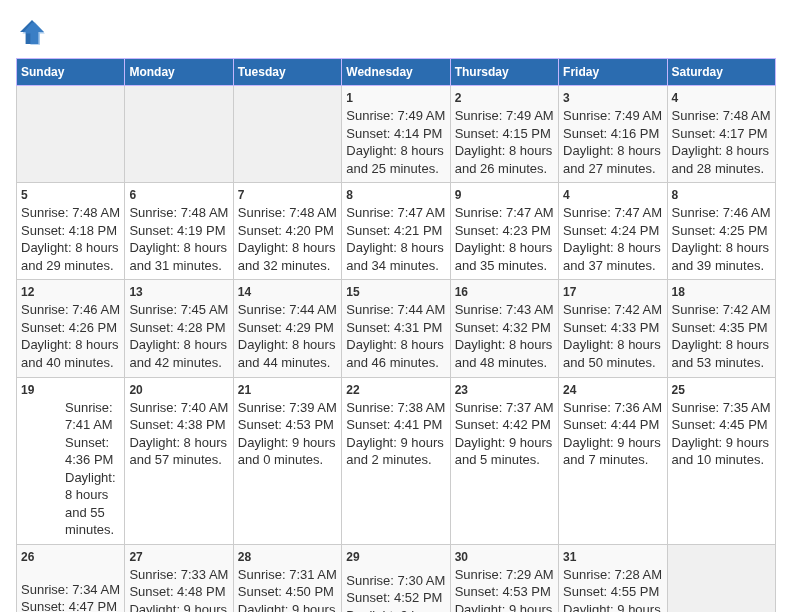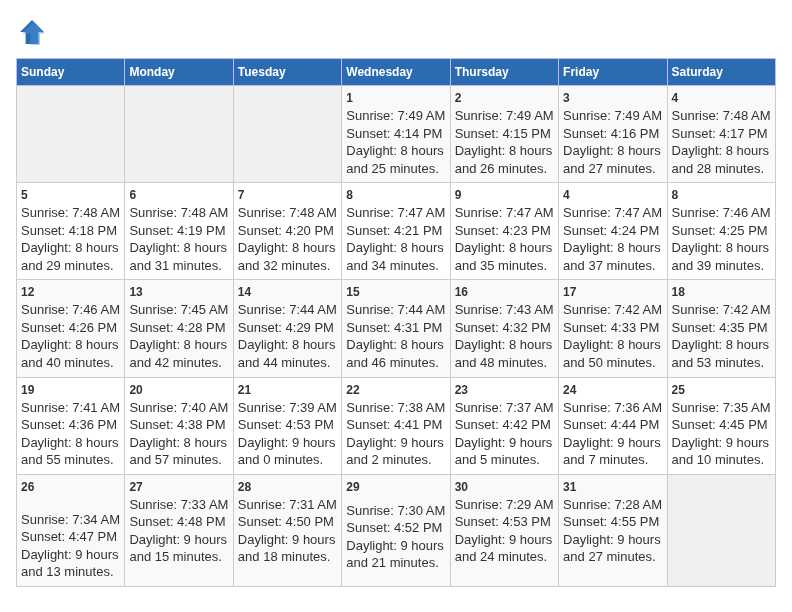--- a/index.html
+++ b/index.html
@@ -258,21 +258,21 @@
           <span class="day-number">18</span>
           <div class="cell-text" style="white-space: pre-line;">Sunrise: 7:42 AM
 Sunset: 4:35 PM
 Daylight: 8 hours
 and 53 minutes.</div>
         </td>
       </tr>
       <tr>
         <td>
           <span class="day-number">19</span>
-          <div class="cell-text" style="white-space: pre-line;">Sunrise: 7:41 AM
+          <div class="cell-text" style="white-space: pre-line; margin-left: 44px;">Sunrise: 7:41 AM
 Sunset: 4:36 PM
 Daylight: 8 hours
 and 55 minutes.</div>
         </td>
         <td>
           <span class="day-number">20</span>
           <div class="cell-text" style="white-space: pre-line;">Sunrise: 7:40 AM
 Sunset: 4:38 PM
 Daylight: 8 hours
 and 57 minutes.</div>

